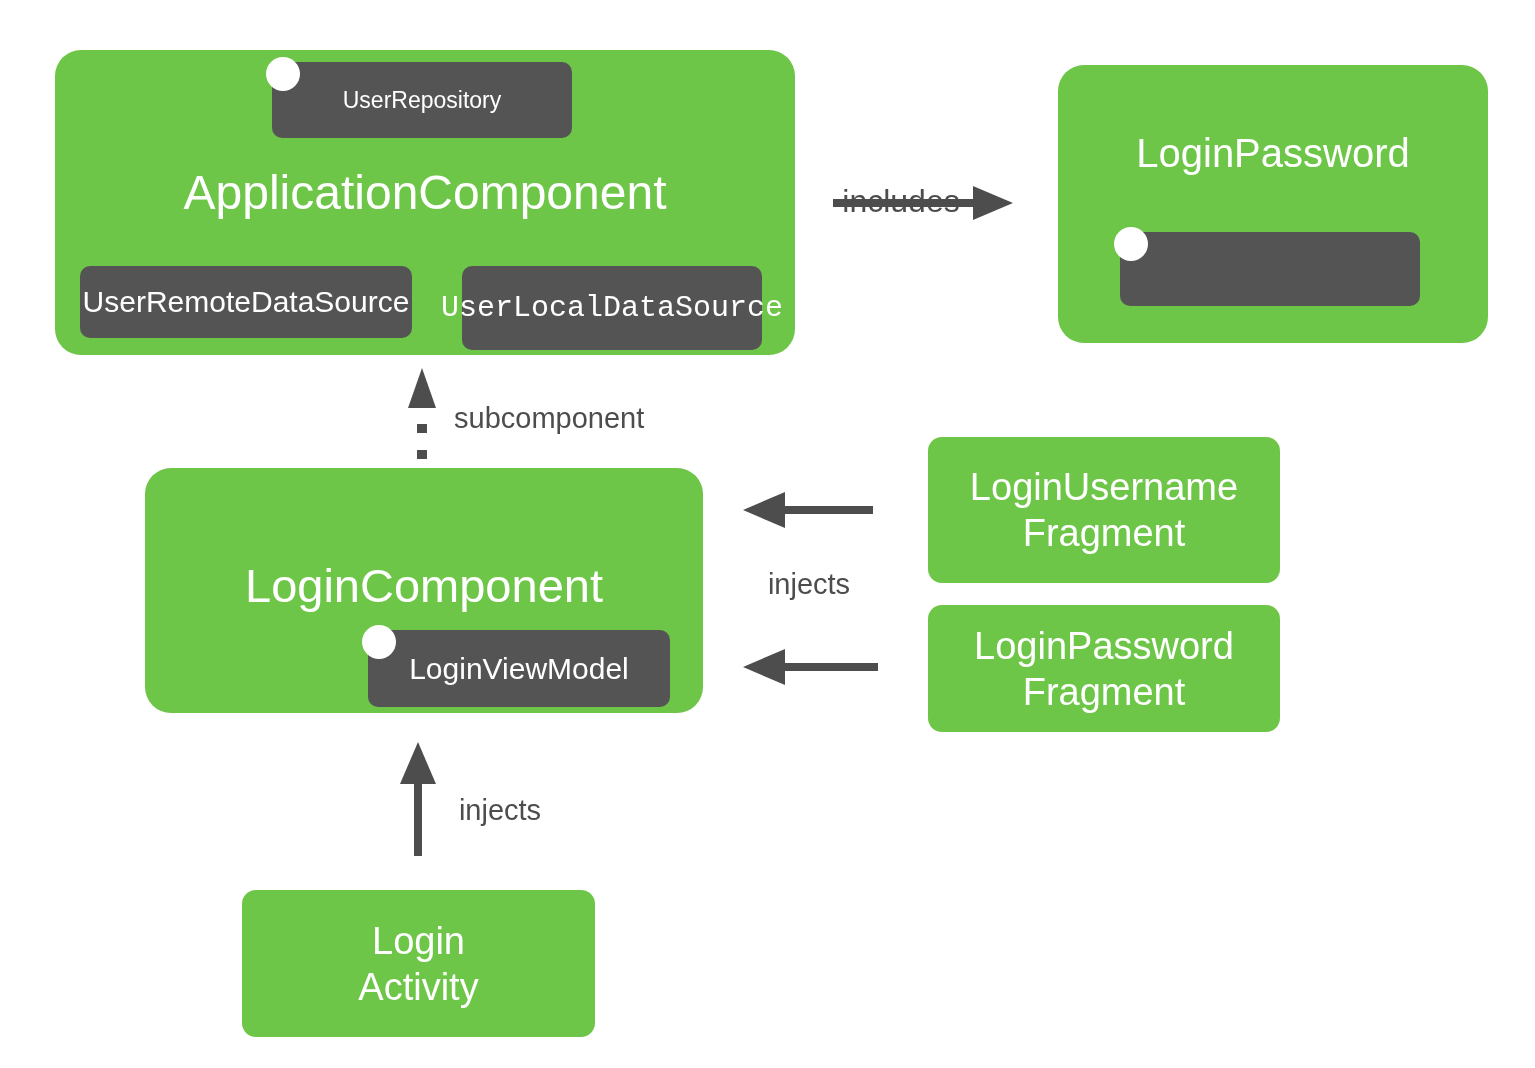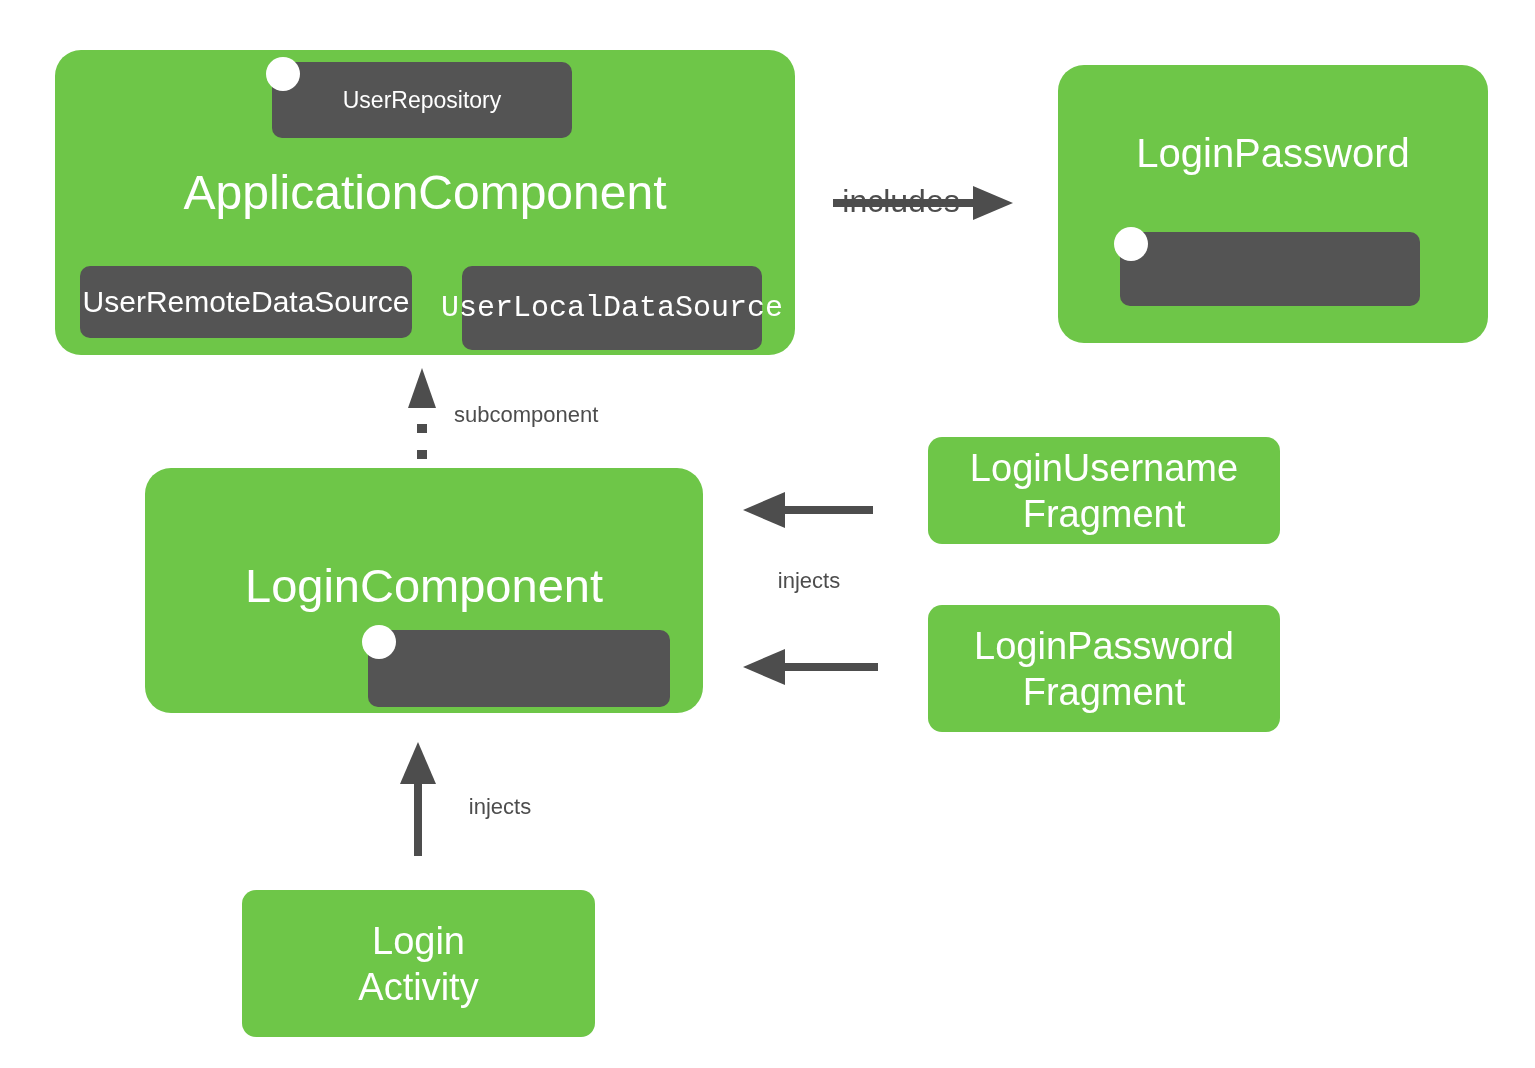--- a/index.html
+++ b/index.html
@@ -12,34 +12,34 @@
   .big{border-radius:26px;}
   .small{border-radius:14px;display:flex;flex-direction:column;align-items:center;justify-content:center;
          font-size:38px;line-height:46px;text-align:center;}
   .node-title{position:absolute;left:0;right:0;text-align:center;white-space:nowrap;}
   #app-component{left:55px;top:50px;width:740px;height:305px;}
   #app-title{top:115px;font-size:48px;}
   #network-module{left:1058px;top:65px;width:430px;height:278px;}
   #network-title{top:66px;font-size:40px;}
   #login-component{left:145px;top:468px;width:558px;height:245px;}
   #login-title{top:90px;font-size:47px;}
-  #login-username-fragment{left:928px;top:437px;width:352px;height:107px;}
+  #login-username-fragment{left:928px;top:437px;width:352px;height:146px;}
   #login-password-fragment{left:928px;top:605px;width:352px;height:127px;}
   #login-activity{left:242px;top:890px;width:353px;height:147px;}
   .badge{position:absolute;background:var(--badge-gray,#545454);color:var(--node-text,#FFFFFF);
          border-radius:10px;display:flex;align-items:center;justify-content:center;
          font-size:30px;white-space:nowrap;}
   #badge-user-repository{left:217px;top:12px;width:300px;height:76px;font-size:23px;}
   #badge-user-remote{left:25px;top:216px;width:332px;height:72px;}
   #badge-user-local{left:407px;top:216px;width:300px;height:84px;font-family:Liberation Mono, monospace;}
   #badge-login-retrofit{left:62px;top:167px;width:300px;height:74px;}
   #badge-login-viewmodel{left:223px;top:162px;width:302px;height:77px;}
   .dot{position:absolute;left:-6px;top:-5px;width:34px;height:34px;border-radius:50%;
        background:var(--node-text,#FFFFFF);}
-  .edge-label{position:absolute;color:var(--label-text,#4D4D4D);font-size:22px;white-space:nowrap;}
+  .edge-label{position:absolute;color:var(--label-text,#4D4D4D);font-size:29px;white-space:nowrap;}
   #label-includes{left:901px;top:140px;transform:translateX(-50%);font-size:32px;margin-top:43px;}
   #label-subcomponent{left:454px;top:402px;}
   #label-injects-fragments{left:809px;top:568px;transform:translateX(-50%);}
   #label-injects-activity{left:500px;top:794px;transform:translateX(-50%);}
 </style>
 </head>
 <body>
 
 <div class="canvas">
 
@@ -85,20 +85,21 @@
     <div class="node-title" id="network-title">LoginPassword</div>
     <div class="badge" id="badge-login-retrofit">
       <span class="dot"></span>
     </div>
   </div>
 
   <div class="node big" id="login-component">
     <div class="node-title" id="login-title">LoginComponent</div>
     <div class="badge" id="badge-login-viewmodel">
       <span class="dot"></span>
+      <span>LoginViewModel</span>
     </div>
   </div>
 
   <div class="node small" id="login-username-fragment">
     <span>LoginUsername</span>
     <span>Fragment</span>
   </div>
 
   <div class="node small" id="login-password-fragment">
     <span>LoginPassword</span>

